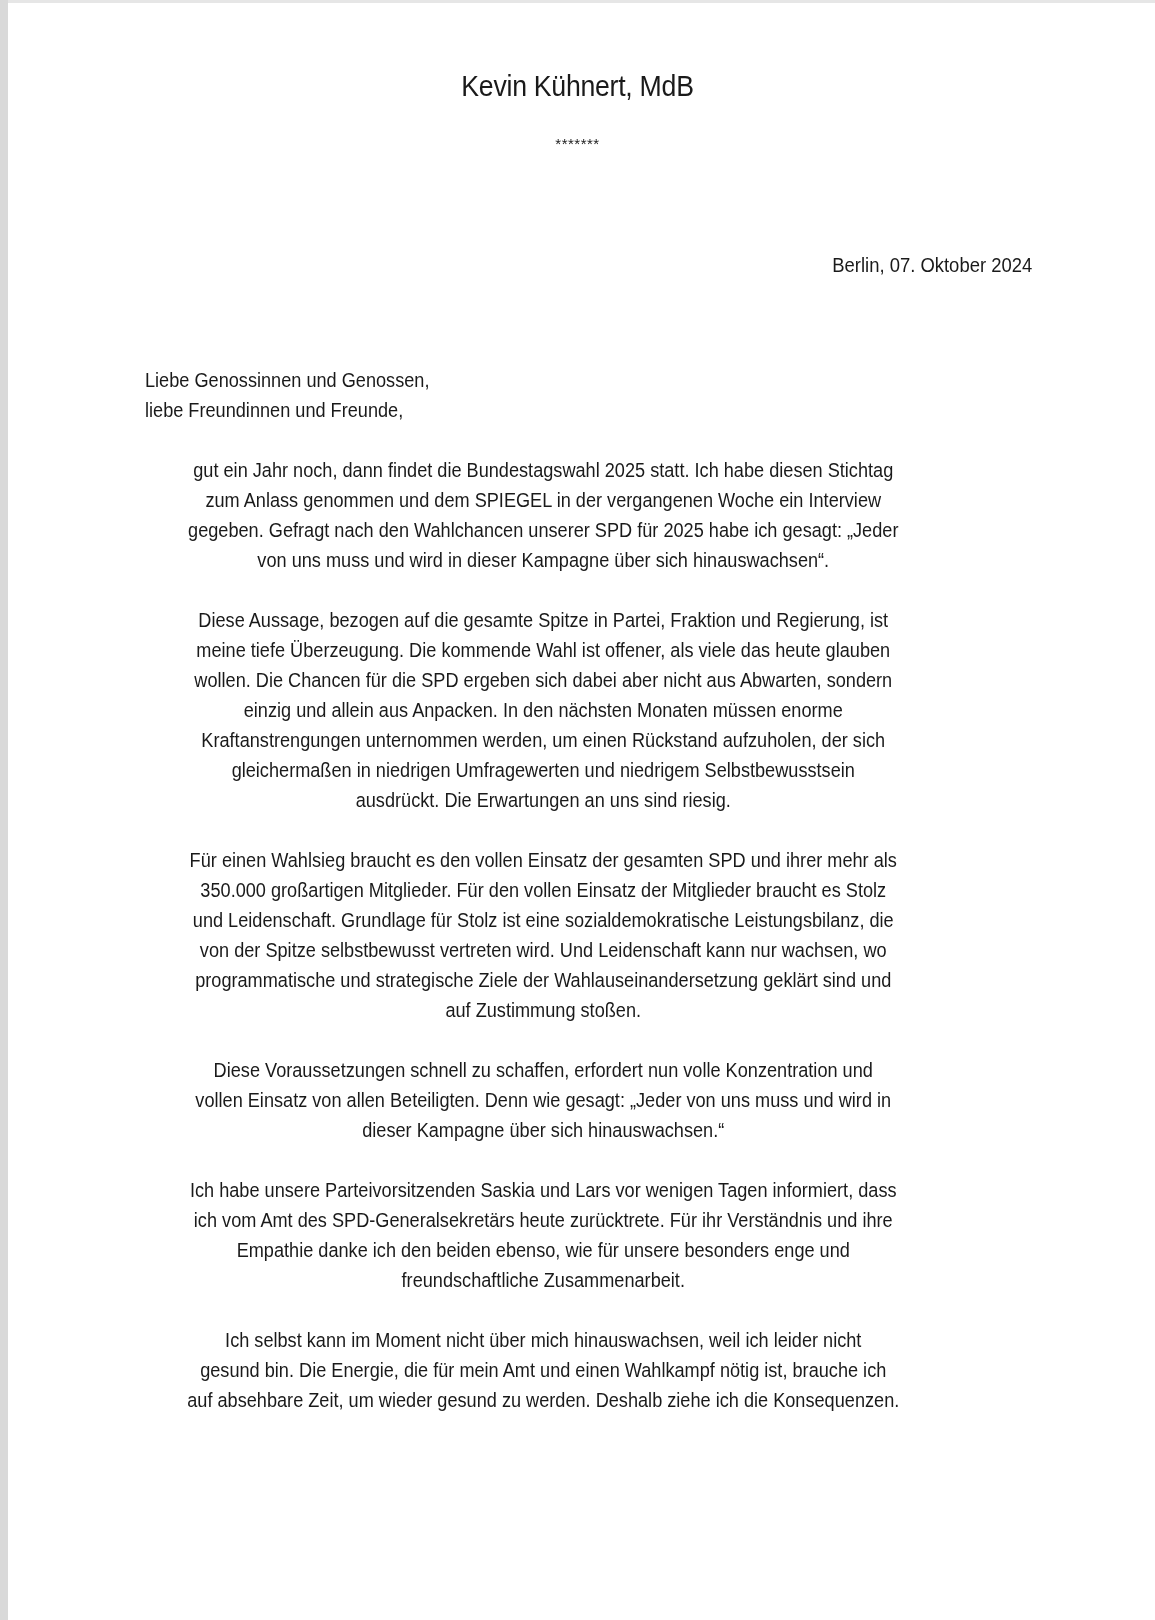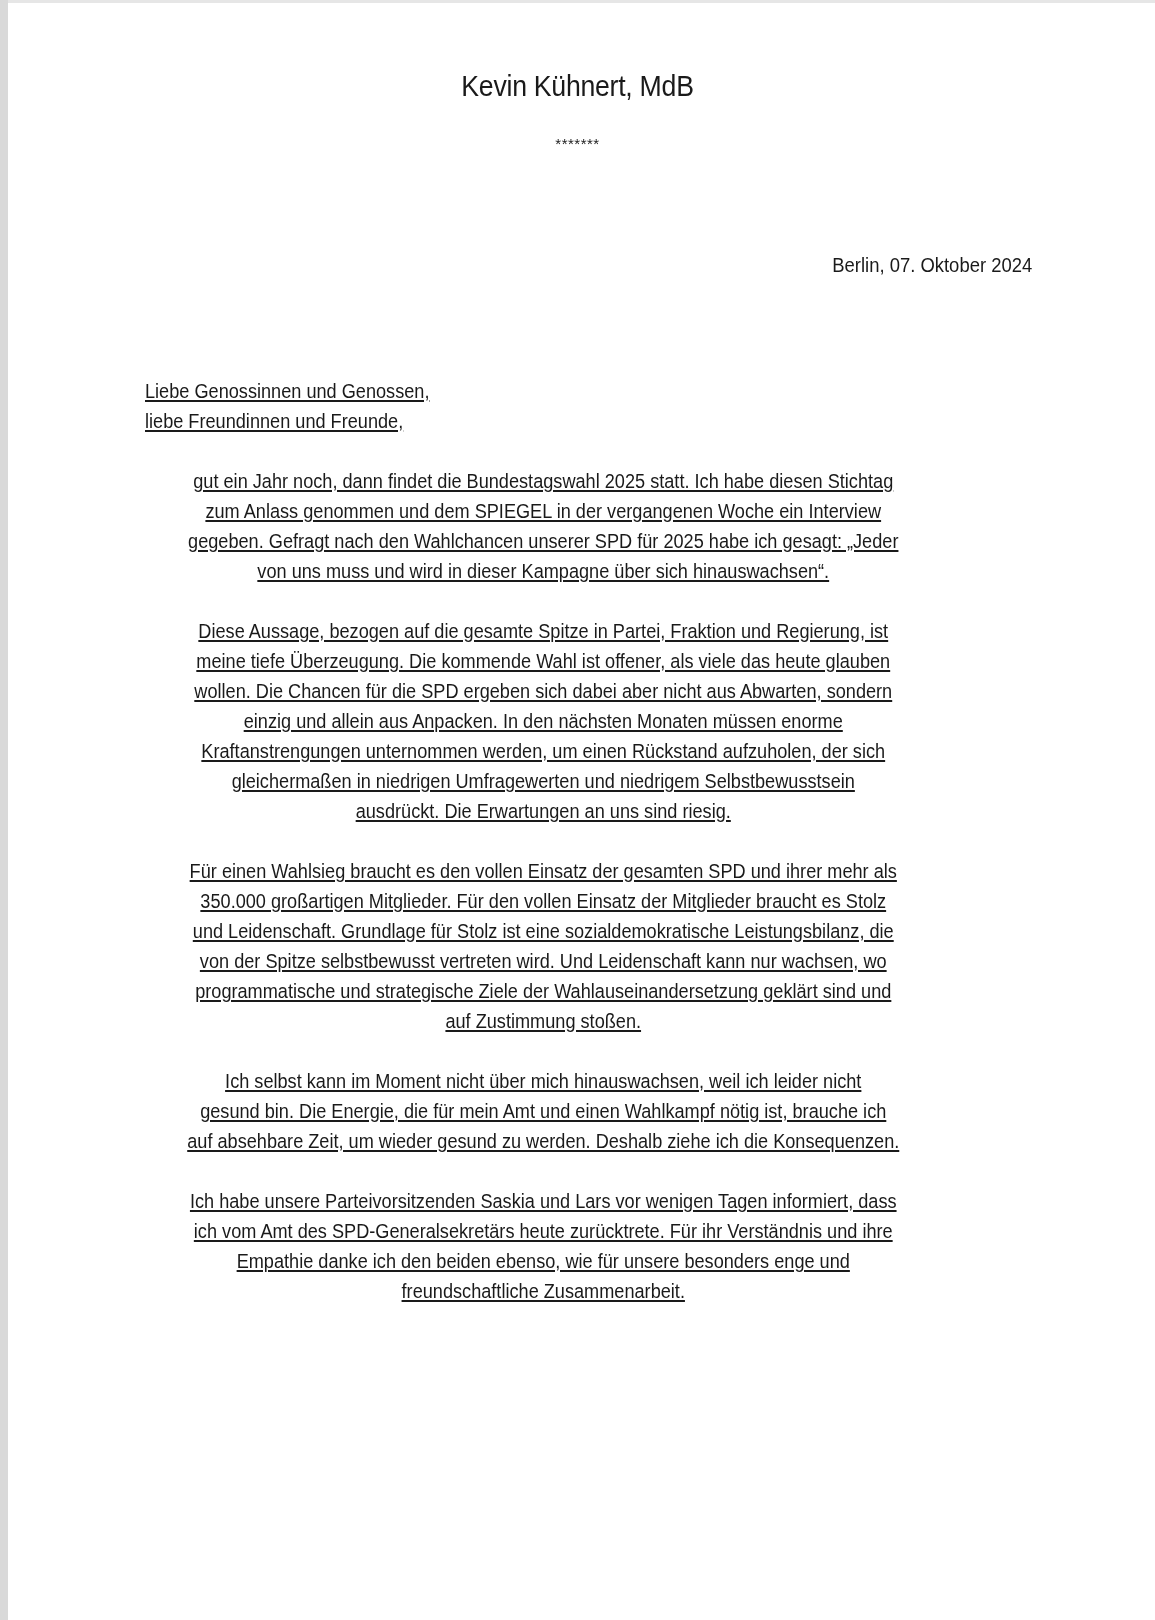--- a/index.html
+++ b/index.html
@@ -9,21 +9,21 @@
   }
   .left-edge { position:absolute; left:0; top:0; width:8px; height:1620px; background:#d9d9d9; }
   .top-edge { position:absolute; left:8px; top:0; width:1147px; height:3px; background:#e6e6e6; }
   .page { position:absolute; left:8px; top:3px; width:1147px; height:1617px; background:#fff; }
   .title {
     position:absolute; left:0; width:1155px; top:70px; text-align:center;
     font-size:29px; letter-spacing:-0.3px; transform:scaleX(0.92);
   }
   .stars { position:absolute; left:0; width:1155px; top:135px; text-align:center; font-size:15px; letter-spacing:0.5px; }
   .date { position:absolute; right:123px; top:253px; font-size:20.5px; transform-origin:right; transform:scaleX(0.9); }
-  .body { position:absolute; left:145px; top:376px; width:900px;text-decoration:underline; }
+  .body { position:absolute; left:145px; top:365px; width:900px; }
   .line { font-size:20.5px; line-height:30px; height:30px; white-space:nowrap;
           transform-origin:left; transform:scaleX(0.885); }
   .para { margin-bottom:30px;text-align:center; }
   .salutation { margin-bottom:30px; }
 </style>
 </head>
 <body>
 
 <div class="left-edge"></div>
 <div class="top-edge"></div>
@@ -58,26 +58,31 @@
 
   <div class="para">
     <div class="line">Für einen Wahlsieg braucht es den vollen Einsatz der gesamten SPD und ihrer mehr als</div>
     <div class="line">350.000 großartigen Mitglieder. Für den vollen Einsatz der Mitglieder braucht es Stolz</div>
     <div class="line">und Leidenschaft. Grundlage für Stolz ist eine sozialdemokratische Leistungsbilanz, die</div>
     <div class="line">von der Spitze selbstbewusst vertreten wird. Und Leidenschaft kann nur wachsen, wo</div>
     <div class="line">programmatische und strategische Ziele der Wahlauseinandersetzung geklärt sind und</div>
     <div class="line">auf Zustimmung stoßen.</div>
   </div>
 
-
   <div class="para">
-    <div class="line">Ich selbst kann im Moment nicht über mich hinauswachsen, weil ich leider nicht</div>
-    <div class="line">gesund bin. Die Energie, die für mein Amt und einen Wahlkampf nötig ist, brauche ich</div>
-    <div class="line">auf absehbare Zeit, um wieder gesund zu werden. Deshalb ziehe ich die Konsequenzen.</div>
+    <div class="line">Diese Voraussetzungen schnell zu schaffen, erfordert nun volle Konzentration und</div>
+    <div class="line">vollen Einsatz von allen Beteiligten. Denn wie gesagt: „Jeder von uns muss und wird in</div>
+    <div class="line">dieser Kampagne über sich hinauswachsen.“</div>
   </div>
 
   <div class="para">
     <div class="line">Ich habe unsere Parteivorsitzenden Saskia und Lars vor wenigen Tagen informiert, dass</div>
     <div class="line">ich vom Amt des SPD-Generalsekretärs heute zurücktrete. Für ihr Verständnis und ihre</div>
     <div class="line">Empathie danke ich den beiden ebenso, wie für unsere besonders enge und</div>
     <div class="line">freundschaftliche Zusammenarbeit.</div>
   </div>
+
+  <div class="para">
+    <div class="line">Ich selbst kann im Moment nicht über mich hinauswachsen, weil ich leider nicht</div>
+    <div class="line">gesund bin. Die Energie, die für mein Amt und einen Wahlkampf nötig ist, brauche ich</div>
+    <div class="line">auf absehbare Zeit, um wieder gesund zu werden. Deshalb ziehe ich die Konsequenzen.</div>
+  </div>
 </div>
 
 </body></html>

